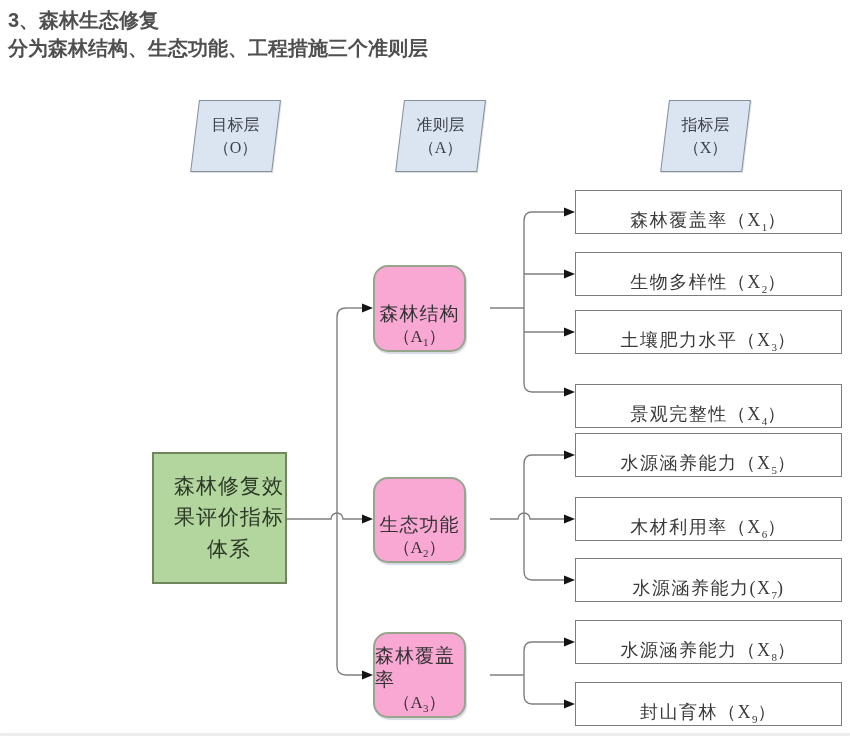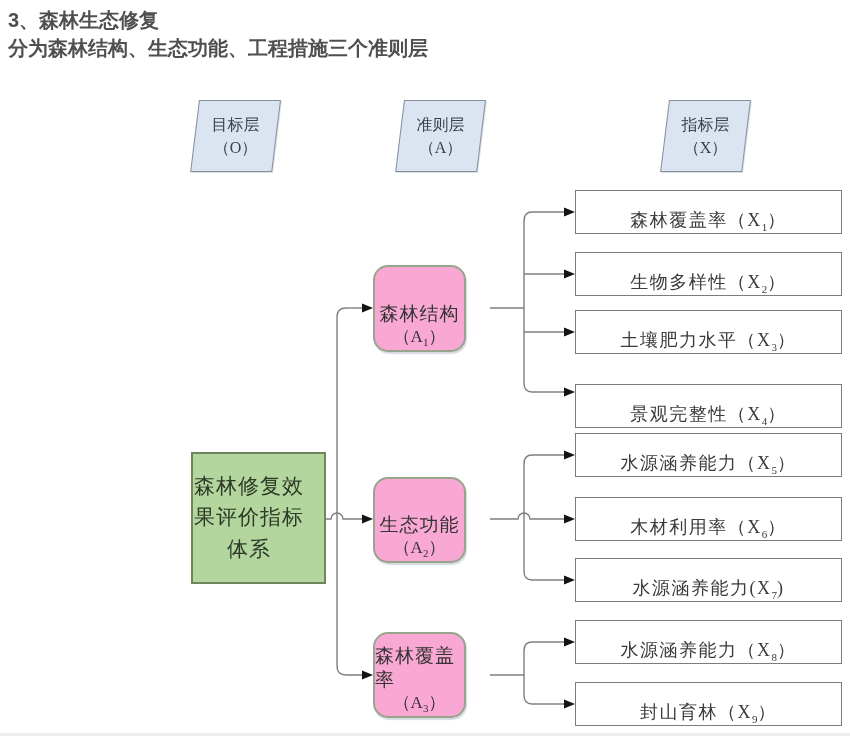--- a/index.html
+++ b/index.html
@@ -47,21 +47,21 @@
   }
 
   
   .goal-box {
     position: absolute;
     left: 152px; top: 452px;
     width: 135px; height: 132px;
     background: #b3d59e;
     border: 2px solid #6f855c;
     box-sizing: border-box;
-    display: flex; align-items: center; justify-content: flex-start; margin-left: 39px;
+    display: flex; align-items: center; justify-content: flex-end;
   }
   .goal-box .lbl {
     width: 112px;
     font-size: 21px; line-height: 1.5;
     letter-spacing: 1px;
     color: #2c3a27; text-align: center;
   }
 
   
   .crit-box {

